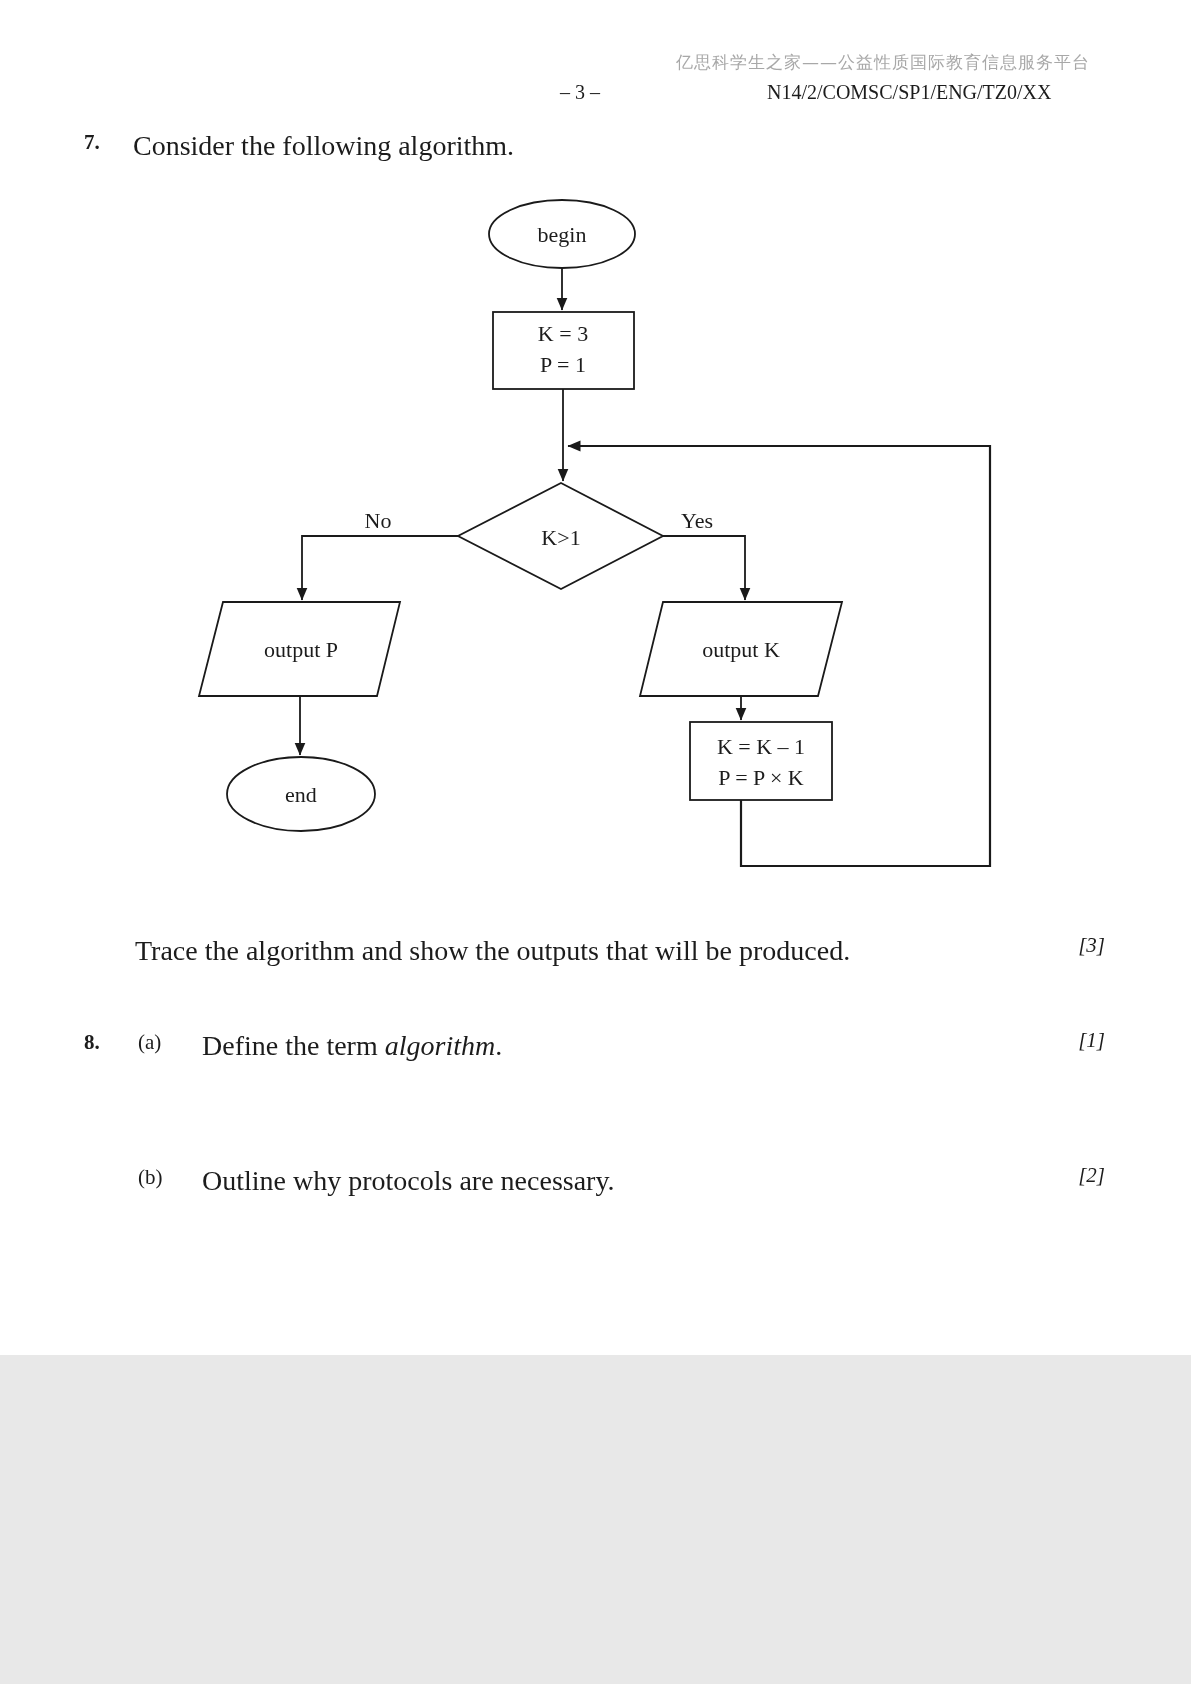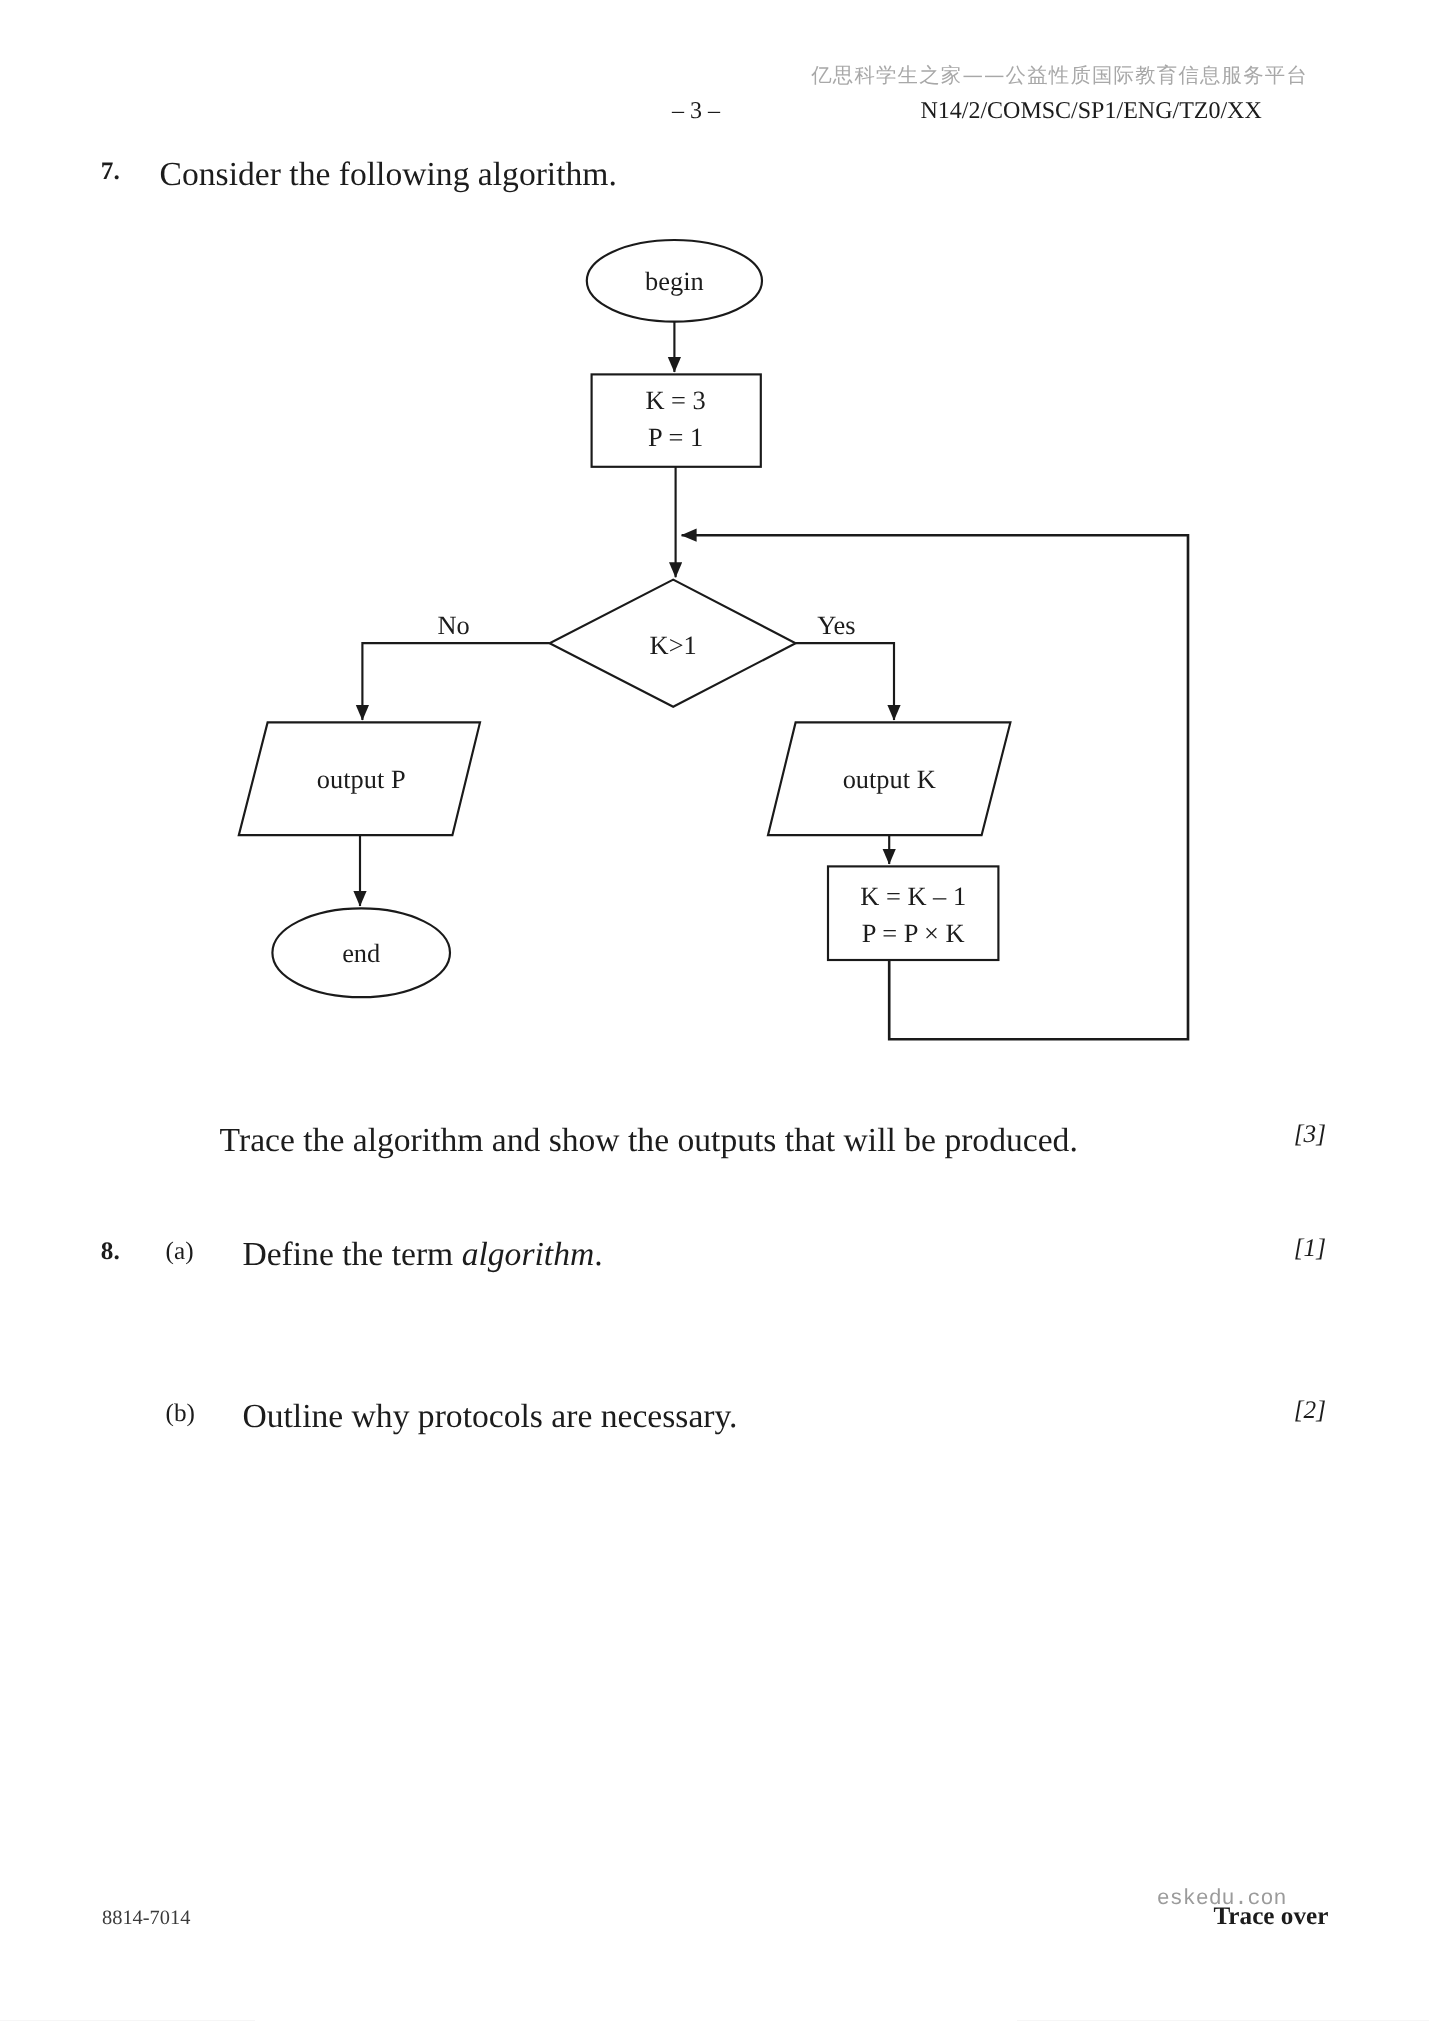--- a/index.html
+++ b/index.html
@@ -1,19 +1,19 @@
 <!DOCTYPE html>
 <html><head>
 <meta charset="utf-8">
 <style>
   * { margin:0; padding:0; box-sizing:border-box; }
   html,body { background:#e8e8e8; }
   .page {
     position:relative;
-    width:1191px; height:1684px;
+    width:1191px; height:1355px;
     background:#ffffff;
     font-family:"Liberation Serif", serif;
     color:#1c1c1c;
     overflow:hidden;
   }
   .abs { position:absolute; white-space:nowrap; }
   .cn-watermark { font-family:"DejaVu Sans", sans-serif; font-size:17px; color:#a8a8a8; letter-spacing:1px; }
   .page-num { font-size:20px; }
   .paper-code { font-size:20px; }
   .q-number { font-size:21px; font-weight:bold; }
@@ -85,21 +85,21 @@
     <polygon class="shape" points="663,602 842,602 818,696 640,696"></polygon>
     <text x="741" y="657" text-anchor="middle">output K</text>
 
     <line class="flowline" x1="741" y1="696" x2="741" y2="720" marker-end="url(#ah)"></line>
 
     <rect class="shape" x="690" y="722" width="142" height="78"></rect>
     <text x="761" y="754" text-anchor="middle">K = K – 1</text>
     <text x="761" y="785" text-anchor="middle">P = P × K</text>
   </svg>
 
-  <div class="abs q-text" style="left:135px; top:935px;margin-left:48px;">Trace the algorithm and show the outputs that will be produced.</div>
+  <div class="abs q-text" style="left:135px; top:935px;">Trace the algorithm and show the outputs that will be produced.</div>
   <div class="abs marks" style="right:86px; top:933px;">[3]</div>
 
   <div class="abs q-number" style="left:84px; top:1030px;">8.</div>
   <div class="abs q-letter" style="left:138px; top:1030px;">(a)</div>
   <div class="abs q-text" style="left:202px; top:1030px;"><span>Define the term </span><span class="italic">algorithm</span><span>.</span></div>
   <div class="abs marks" style="right:86px; top:1028px;">[1]</div>
 
   <div class="abs q-letter" style="left:138px; top:1165px;">(b)</div>
   <div class="abs q-text" style="left:202px; top:1165px;">Outline why protocols are necessary.</div>
   <div class="abs marks" style="right:86px; top:1163px;">[2]</div>

